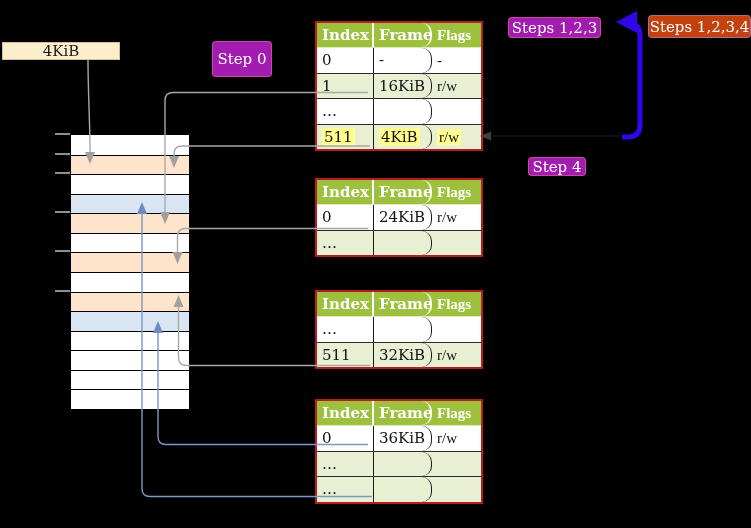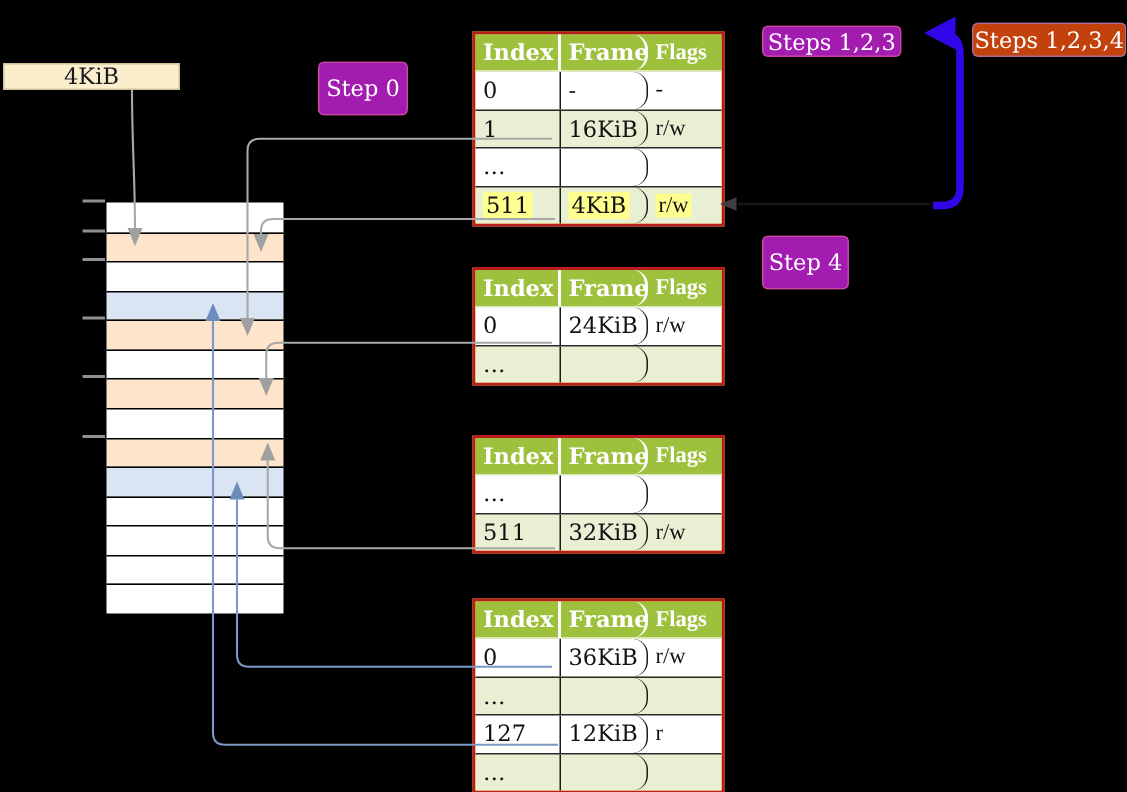--- a/index.html
+++ b/index.html
@@ -17,21 +17,21 @@
   
   .badge{
     position:absolute;display:flex;align-items:center;justify-content:center;
     color:#fff;font-size:15px;border-radius:4px;box-sizing:border-box;white-space:nowrap;
   }
   .badge-red{background:#a21caf;border:1px solid rgba(255,125,150,.45);}
   .badge-blue{background:#c2410c;border:1px solid rgba(160,140,255,.55);}
   #badge-step0{left:188px;top:41px;width:60px;height:36px;margin-left:24px;}
   #badge-steps123{left:508px;top:17px;width:93px;height:21px;}
   #badge-steps1234{left:648px;top:15px;width:103px;height:23px;}
-  #badge-step4{left:508px;top:157px;width:58px;height:36px;}
+  #badge-step4{left:528px;top:157px;width:58px;height:19px;}
   
   #memory{
     position:absolute;left:70px;top:134px;width:120px;height:276px;
     border:1px solid #000;box-sizing:border-box;background:#000;
   }
   .mrow{width:100%;box-sizing:border-box;border-top:1px solid #000;}
   .mrow:first-child{border-top:none;}
   .mrow-white{background:#ffffff;}
   .mrow-orange{background:#fde4cb;}
   .mrow-blue{background:#d9e5f3;}
@@ -171,25 +171,20 @@
         <div class="pt-row pt-body row-plain">
           <div class="pt-cell c-index">0</div>
           <div class="pt-cell c-frame">36KiB</div>
           <div class="pt-cell c-flags">r/w</div>
         </div>
         <div class="pt-row pt-body row-shade">
           <div class="pt-cell c-index">…</div>
           <div class="pt-cell c-frame"></div>
           <div class="pt-cell c-flags"></div>
         </div>
-        <div class="pt-row pt-body row-plain">
-          <div class="pt-cell c-index">127</div>
-          <div class="pt-cell c-frame">12KiB</div>
-          <div class="pt-cell c-flags">r</div>
-        </div>
         <div class="pt-row pt-body row-shade">
           <div class="pt-cell c-index">…</div>
           <div class="pt-cell c-frame"></div>
           <div class="pt-cell c-flags"></div>
         </div>
       </div>
     </div>
 
   <svg id="overlay" width="751" height="528" viewBox="0 0 751 528">
 

